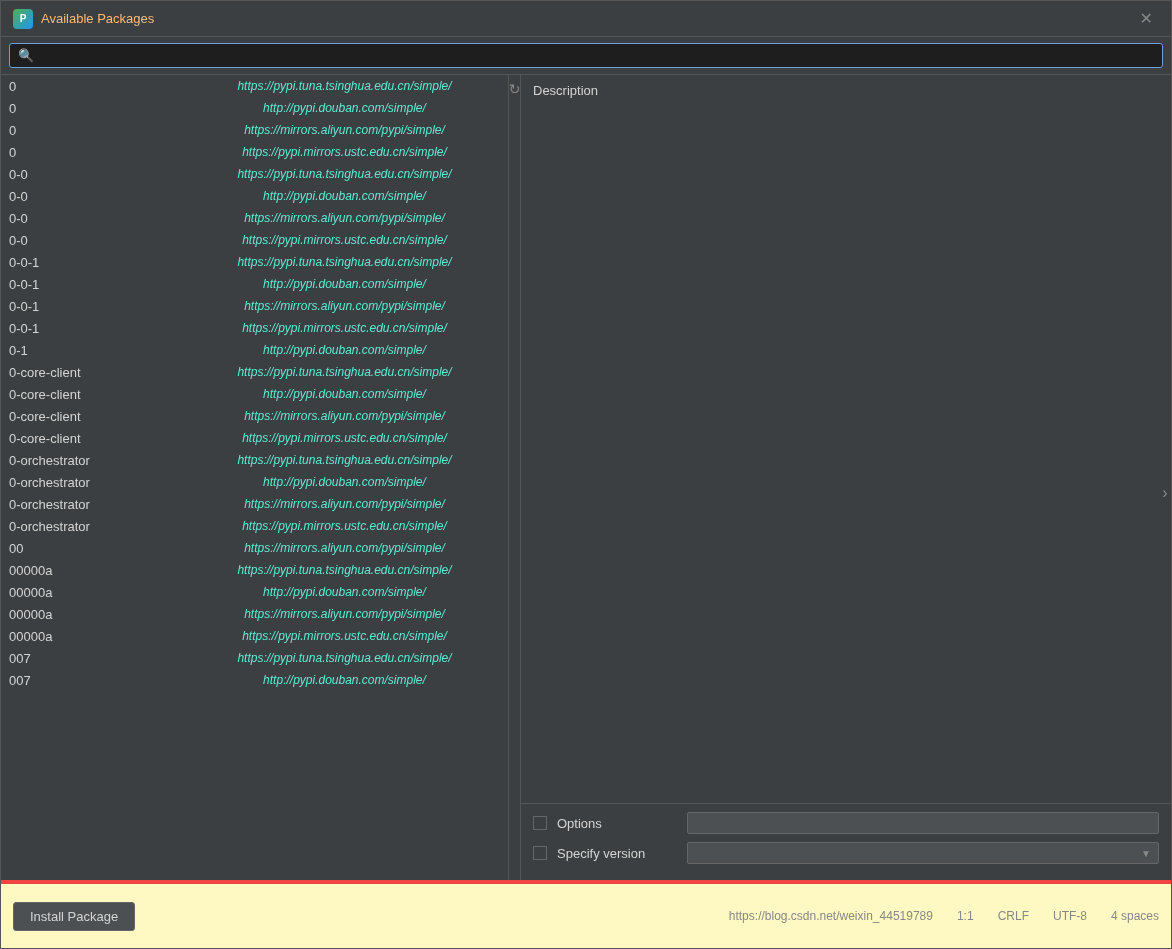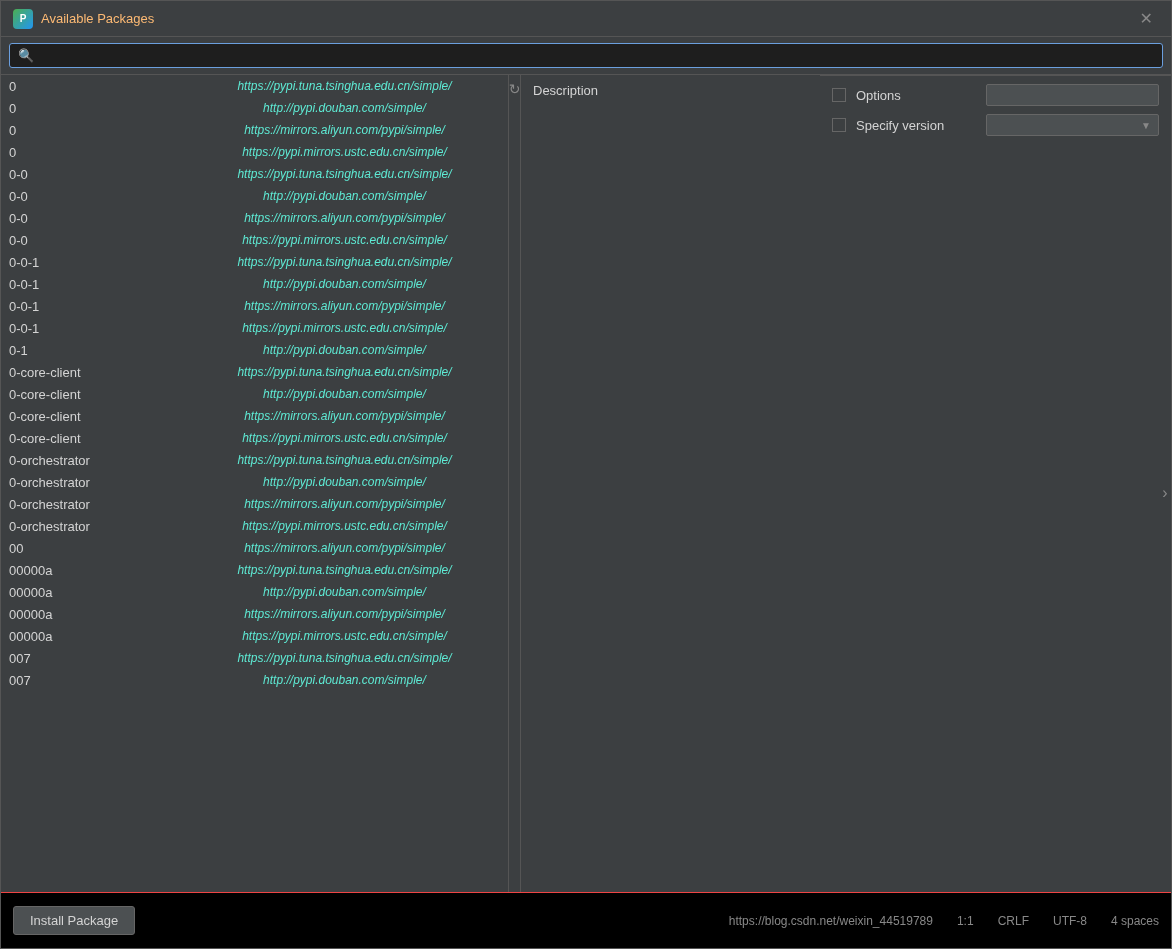--- a/index.html
+++ b/index.html
@@ -180,21 +180,21 @@
 
     .list-with-scroll {
       display: flex;
       flex: 1;
       overflow: hidden;
     }
 
     .right-panel {
       flex: 1;
       display: flex;
-      flex-direction: row;
+      flex-direction: column;
       background: #3c3f41;
     }
 
     .description-label {
       padding: 8px 12px 4px 12px;
       color: #d4d4d4;
       font-size: 13px;
       font-weight: 500;
     }
 
@@ -272,24 +272,24 @@
       font-size: 12px;
       padding: 3px 8px;
       border-radius: 2px;
     }
 
     .bottom-bar {
       display: flex;
       align-items: center;
       justify-content: space-between;
       padding: 8px 12px;
-      border-top: 1px solid #ef4444;
-      background: #000000;
+      border-top: 4px solid #ef4444;
+      background: #fef9c3;
       flex-shrink: 0;
-      height: 56px;
+      height: 68px;
     }
 
     .bottom-left {
       display: flex;
       gap: 8px;
     }
 
     .action-btn {
       background: #4c5052;
       border: 1px solid #666;

